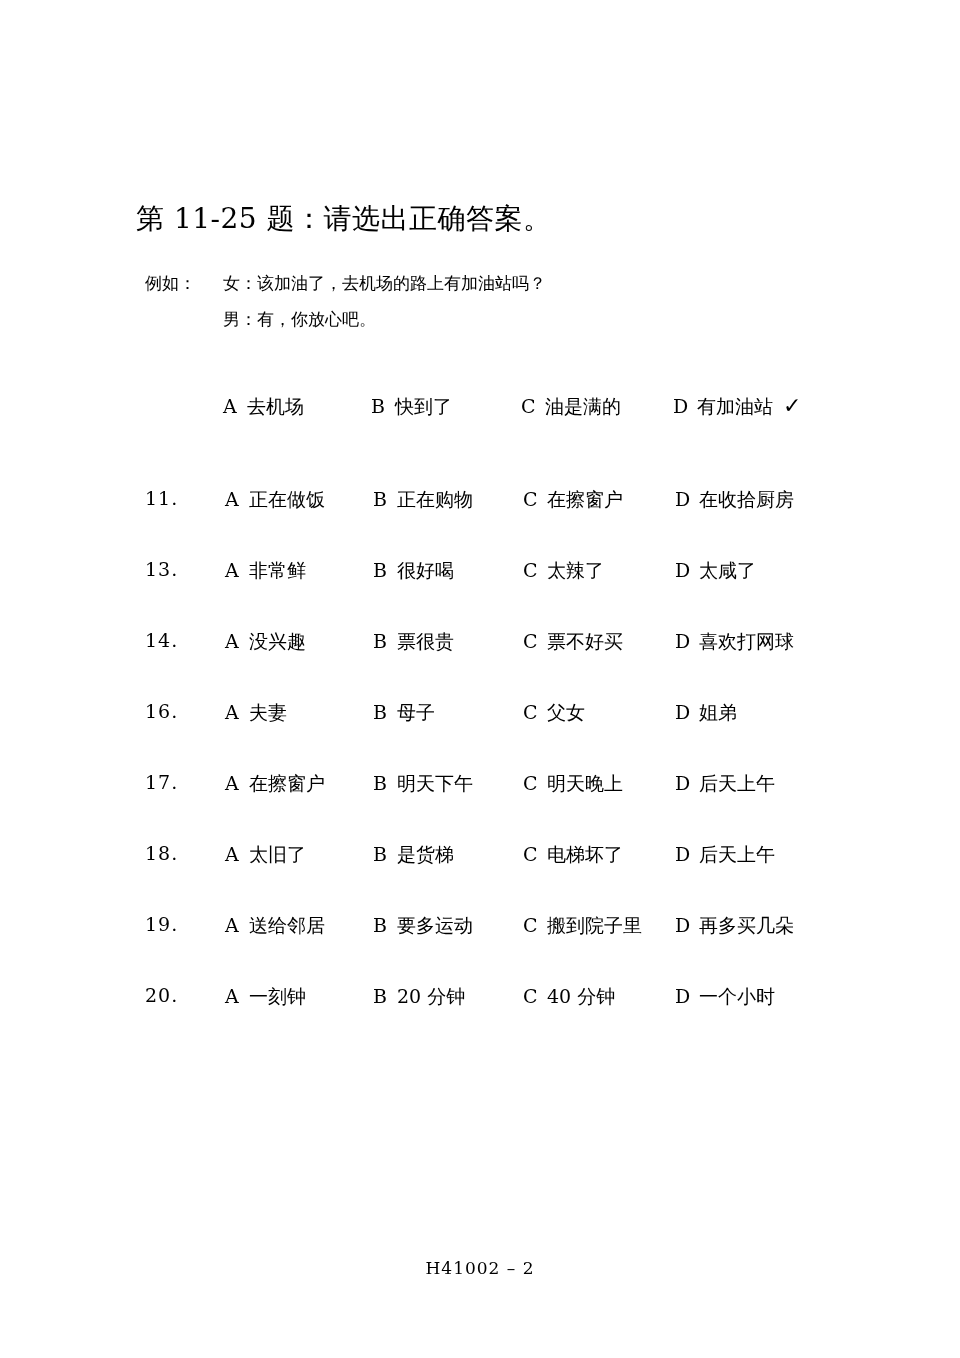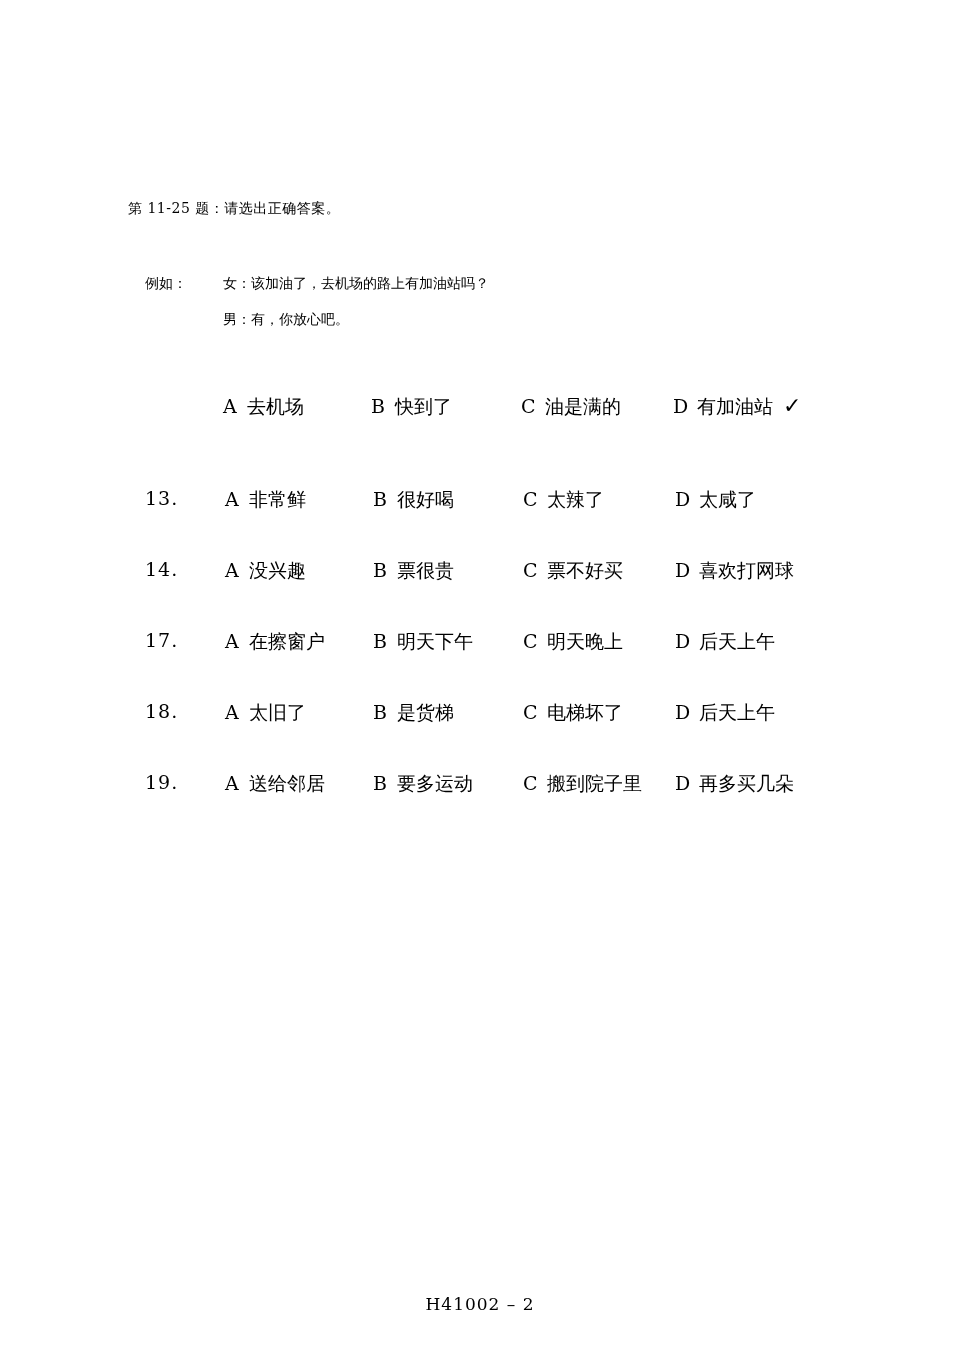--- a/index.html
+++ b/index.html
@@ -28,29 +28,29 @@
     width: 960px;
     text-align: center;
     font-size: 25px;
     font-weight: bold;
     letter-spacing: 6px;
     font-family: "DejaVu Serif", "Liberation Serif", serif;
   }
   .instruction {
     position: absolute;
     top: 200px;
-    left: 128px;
-    font-size: 14px;
+    left: 136px;
+    font-size: 28px;
     letter-spacing: 0.5px;
   }
   .example-block {
     position: absolute;
     top: 265px;
     left: 145px;
-    font-size: 14px;
+    font-size: 17px;
     line-height: 36px;
   }
   .example-label {
     display: inline-block;
     width: 78px;
   }
   .example-line {
     white-space: nowrap;
   }
   .example-indent {
@@ -108,21 +108,20 @@
   .opt-c { left: 378px; }
   .opt-d { left: 530px; }
   .footer {
     position: absolute;
     top: 1258px;
     left: 0;
     width: 960px;
     text-align: center;
     font-size: 17px;
     letter-spacing: 1px;
-    margin-top: 36px;
   }
 </style>
 </head>
 <body>
 
 <div class="page">
 
 
   <div class="instruction">第 11-25 题：请选出正确答案。</div>
 
@@ -134,39 +133,53 @@
       <span class="example-indent"></span><span>男：</span><span>有，你放心吧。</span>
     </div>
   </div>
 
   <div class="example-options">
     <span class="ex-opt" style="width:148px"><span class="letter">A</span><span>去机场</span></span><span class="ex-opt" style="width:150px"><span class="letter">B</span><span>快到了</span></span><span class="ex-opt" style="width:152px"><span class="letter">C</span><span>油是满的</span></span><span class="ex-opt"><span class="letter">D</span><span>有加油站</span></span><span class="check">✓</span>
   </div>
 
   <div class="qlist">
 
+    <div class="qrow">
+      <span class="qnum">11.</span>
+      <span class="opt opt-a"><span class="letter">A</span><span>正在做饭</span></span>
+      <span class="opt opt-b"><span class="letter">B</span><span>正在购物</span></span>
+      <span class="opt opt-c"><span class="letter">C</span><span>在擦窗户</span></span>
+      <span class="opt opt-d"><span class="letter">D</span><span>在收拾厨房</span></span>
+    </div>
 
 
     <div class="qrow">
       <span class="qnum">13.</span>
       <span class="opt opt-a"><span class="letter">A</span><span>非常鲜</span></span>
       <span class="opt opt-b"><span class="letter">B</span><span>很好喝</span></span>
       <span class="opt opt-c"><span class="letter">C</span><span>太辣了</span></span>
       <span class="opt opt-d"><span class="letter">D</span><span>太咸了</span></span>
     </div>
 
     <div class="qrow">
       <span class="qnum">14.</span>
       <span class="opt opt-a"><span class="letter">A</span><span>没兴趣</span></span>
       <span class="opt opt-b"><span class="letter">B</span><span>票很贵</span></span>
       <span class="opt opt-c"><span class="letter">C</span><span>票不好买</span></span>
       <span class="opt opt-d"><span class="letter">D</span><span>喜欢打网球</span></span>
     </div>
 
 
+    <div class="qrow">
+      <span class="qnum">16.</span>
+      <span class="opt opt-a"><span class="letter">A</span><span>夫妻</span></span>
+      <span class="opt opt-b"><span class="letter">B</span><span>母子</span></span>
+      <span class="opt opt-c"><span class="letter">C</span><span>父女</span></span>
+      <span class="opt opt-d"><span class="letter">D</span><span>姐弟</span></span>
+    </div>
 
     <div class="qrow">
       <span class="qnum">17.</span>
       <span class="opt opt-a"><span class="letter">A</span><span>在擦窗户</span></span>
       <span class="opt opt-b"><span class="letter">B</span><span>明天下午</span></span>
       <span class="opt opt-c"><span class="letter">C</span><span>明天晚上</span></span>
       <span class="opt opt-d"><span class="letter">D</span><span>后天上午</span></span>
     </div>
 
     <div class="qrow">
@@ -178,18 +191,25 @@
     </div>
 
     <div class="qrow">
       <span class="qnum">19.</span>
       <span class="opt opt-a"><span class="letter">A</span><span>送给邻居</span></span>
       <span class="opt opt-b"><span class="letter">B</span><span>要多运动</span></span>
       <span class="opt opt-c"><span class="letter">C</span><span>搬到院子里</span></span>
       <span class="opt opt-d"><span class="letter">D</span><span>再多买几朵</span></span>
     </div>
 
+    <div class="qrow">
+      <span class="qnum">20.</span>
+      <span class="opt opt-a"><span class="letter">A</span><span>一刻钟</span></span>
+      <span class="opt opt-b"><span class="letter">B</span><span>20 分钟</span></span>
+      <span class="opt opt-c"><span class="letter">C</span><span>40 分钟</span></span>
+      <span class="opt opt-d"><span class="letter">D</span><span>一个小时</span></span>
+    </div>
 
   </div>
 
   <div class="footer">H41002 – 2</div>
 
 </div>
 
 </body></html>

